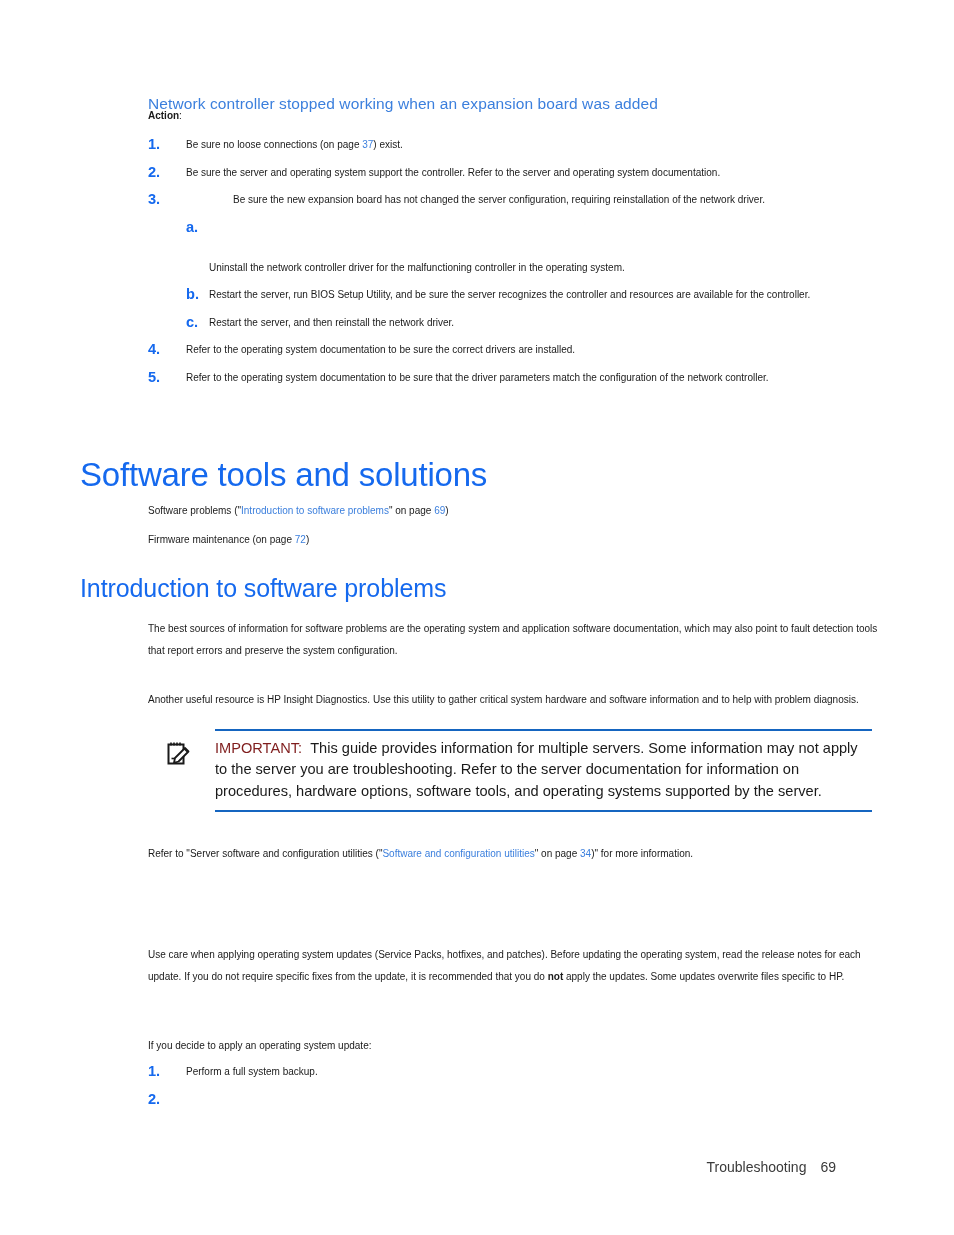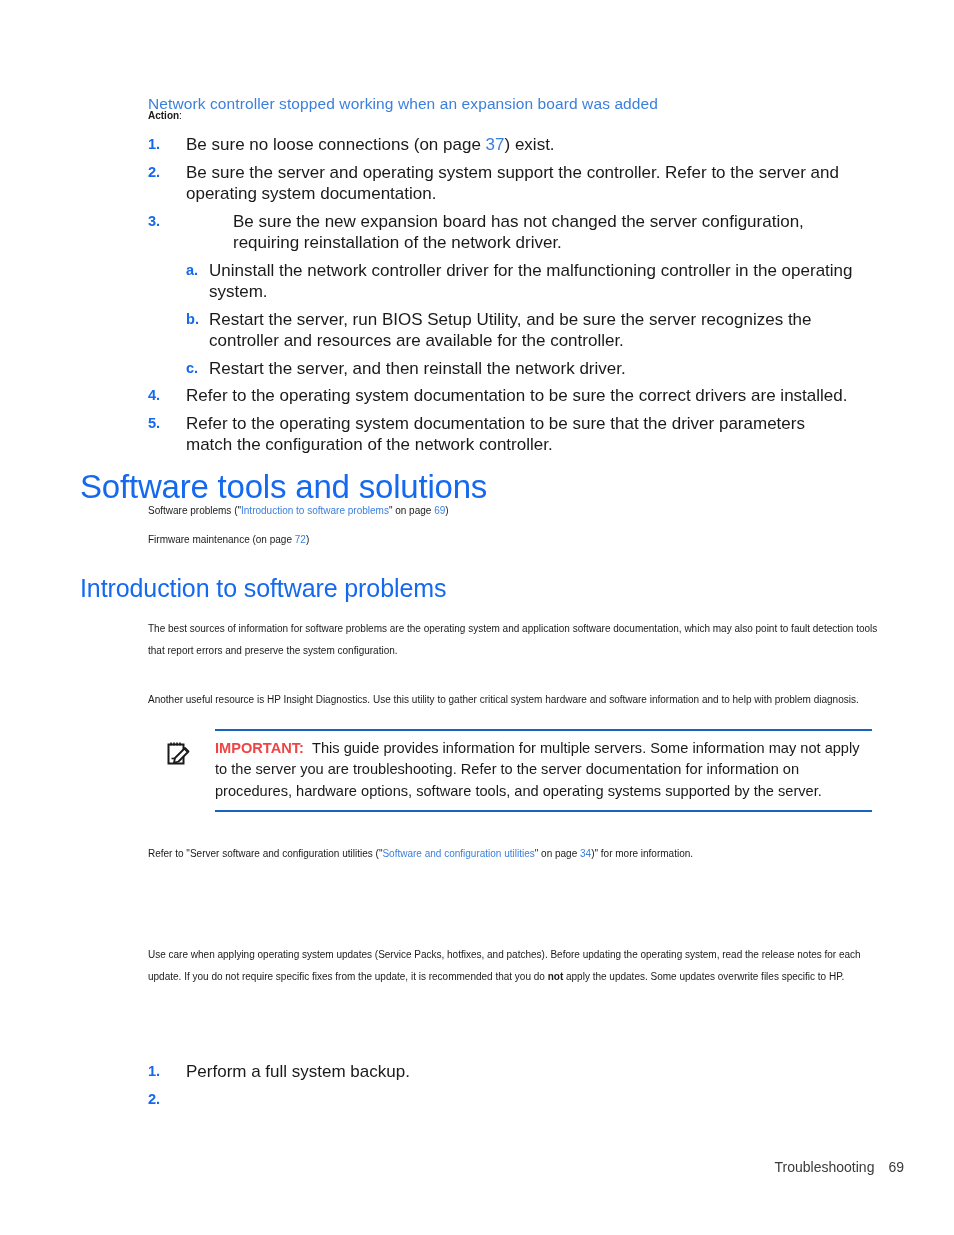--- a/index.html
+++ b/index.html
@@ -67,21 +67,21 @@
   }
   .olist .marker {
     color: #1569ee;
     font-weight: bold;
     font-size: 14.6px;
     line-height: 21.5px;
     width: 38px;
     flex: 0 0 38px;
   }
   .olist .content {
-    font-size: 17px;
+    font-size: 10px;
     line-height: 21.5px;
     color: #1a1a1a;
   }
 
   .sublist { margin-left: 38px; margin-top: 6px; }
   .sublist .row { margin-bottom: 6px; }
   .sublist .marker { width: 23px; flex: 0 0 23px; }
 
   
   .notebox {
@@ -104,31 +104,31 @@
     flex: 0 0 50px;
     padding-top: 2px;
   }
   .notebox .note-body {
     font-size: 14.6px;
     line-height: 21.5px;
     color: #1a1a1a;
     width: 650px;
   }
   .important-label {
-    color: #ef4444;
-    font-weight: bold;
+    color: #7f1d1d;
+    font-weight: normal;
   }
 
   
   .footer {
     position: absolute;
     left: 0;
     width: 954px;
     text-align: right;
-    padding-right: 50px;
+    padding-right: 118px;
     box-sizing: border-box;
     font-size: 14px;
     color: #3a3a3a;
   }
   .footer .pg { margin-left: 14px; }
 </style>
 </head>
 <body>
 
 <div class="page">
@@ -153,21 +153,21 @@
 
     <div>
       <div class="row">
         <div class="marker">3.</div>
         <div class="content" style="width:680px;margin-left:47px;">Be sure the new expansion board has not changed the server configuration, requiring reinstallation of the network driver.</div>
       </div>
 
       <div class="sublist">
         <div class="row">
           <div class="marker">a.</div>
-          <div class="content" style="width:655px;">Uninstall the network controller driver for the malfunctioning controller in the operating system.</div>
+          <div class="content" style="width:655px;margin-top:40px;">Uninstall the network controller driver for the malfunctioning controller in the operating system.</div>
         </div>
         <div class="row">
           <div class="marker">b.</div>
           <div class="content" style="width:638px;">Restart the server, run BIOS Setup Utility, and be sure the server recognizes the controller and resources are available for the controller.</div>
         </div>
         <div class="row">
           <div class="marker">c.</div>
           <div class="content" style="width:655px;">Restart the server, and then reinstall the network driver.</div>
         </div>
       </div>
@@ -177,21 +177,21 @@
       <div class="marker">4.</div>
       <div class="content" style="width:680px;">Refer to the operating system documentation to be sure the correct drivers are installed.</div>
     </div>
 
     <div class="row">
       <div class="marker">5.</div>
       <div class="content" style="width:655px;">Refer to the operating system documentation to be sure that the driver parameters match the configuration of the network controller.</div>
     </div>
   </div>
 
-  <div class="col-head h2" style="top:468px;text-align:center;">Software tools and solutions</div>
+  <div class="col-head h2" style="top:456px;text-align:center;">Software tools and solutions</div>
 
   <div class="col-sub body-text" style="top:500px;"><span>Software problems ("</span><span class="xref">Introduction to software problems</span><span>" on page </span><span class="pgnum">69</span><span>)</span></div>
 
   <div class="col-sub body-text" style="top:529px;"><span>Firmware maintenance (on page </span><span class="pgnum">72</span><span>)</span></div>
 
   <div class="col-head h3" style="top:574px;">Introduction to software problems</div>
 
   <div class="col-sub body-text w-wide" style="top:618px;">The best sources of information for software problems are the operating system and application software documentation, which may also point to fault detection tools that report errors and preserve the system configuration.</div>
 
   <div class="col-sub body-text w-wide" style="top:689px;">Another useful resource is HP Insight Diagnostics. Use this utility to gather critical system hardware and software information and to help with problem diagnosis.</div>
@@ -216,20 +216,21 @@
       <div class="note-body"><span class="important-label">IMPORTANT:</span>&nbsp;&nbsp;<span>This guide provides information for multiple servers. Some information may not apply to the server you are troubleshooting. Refer to the server documentation for information on procedures, hardware options, software tools, and operating systems supported by the server.</span></div>
     </div>
     <div class="rule"></div>
   </div>
 
   <div class="col-sub body-text w-wide" style="top:843px;"><span>Refer to "Server software and configuration utilities ("</span><span class="xref">Software and configuration utilities</span><span>" on page </span><span class="pgnum">34</span><span>)" for more information.</span></div>
 
 
   <div class="col-sub body-text" style="top:944px; width:718px;"><span>Use care when applying operating system updates (Service Packs, hotfixes, and patches). Before updating the operating system, read the release notes for each update. If you do not require specific fixes from the update, it is recommended that you do </span><span class="lbl-bold">not</span><span> apply the updates. Some updates overwrite files specific to HP.</span></div>
 
+  <div class="col-sub body-text" style="top:1035px;">If you decide to apply an operating system update:</div>
 
   <div class="olist" style="top:1061px; width:718px;">
     <div class="row">
       <div class="marker">1.</div>
       <div class="content">Perform a full system backup.</div>
     </div>
     <div class="row">
       <div class="marker">2.</div>
     </div>
   </div>

